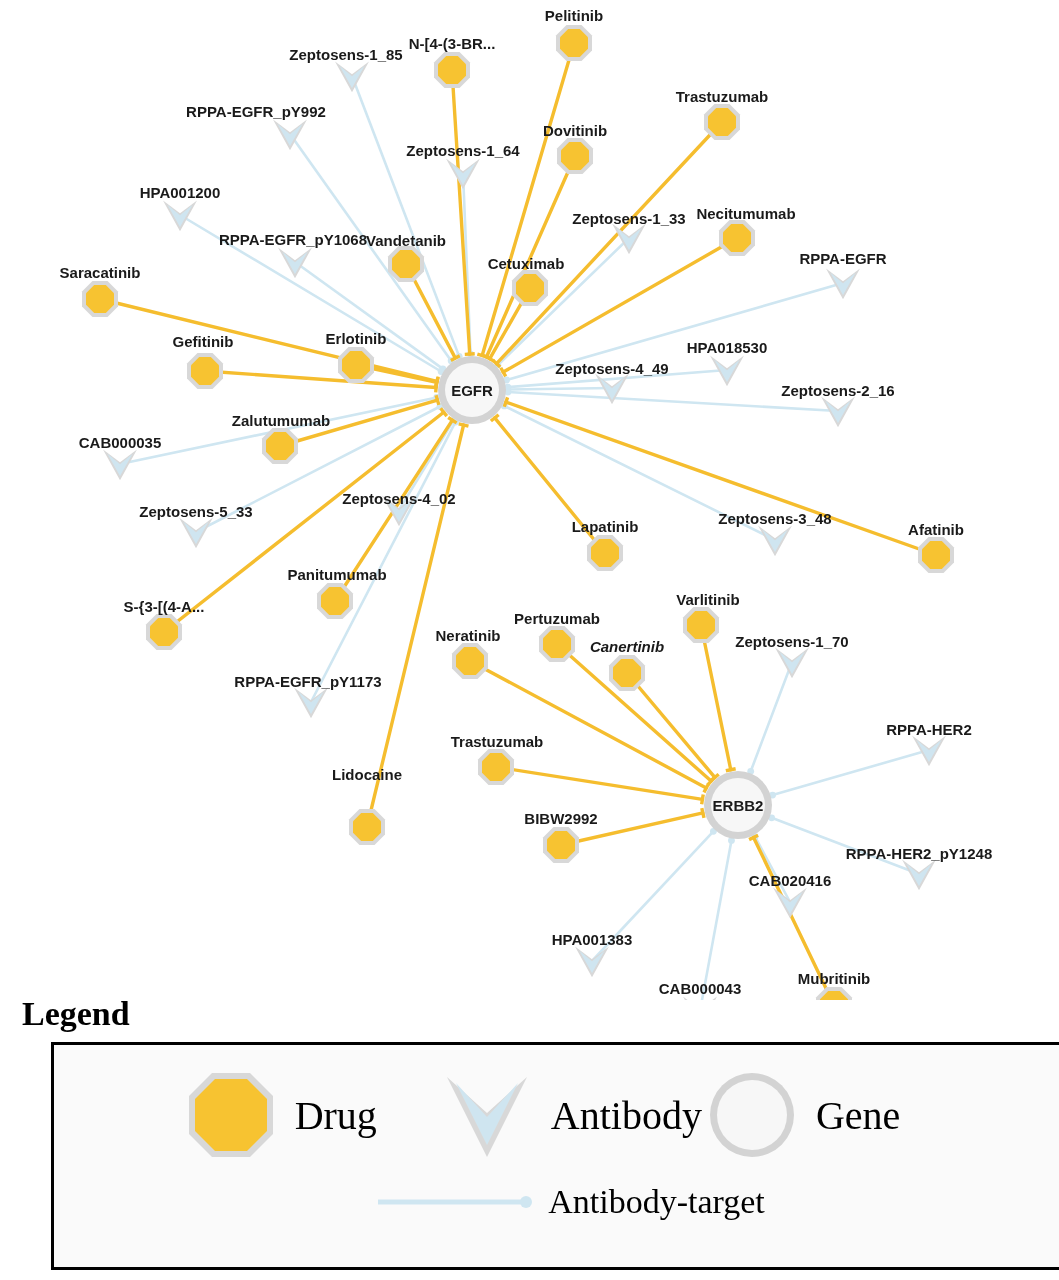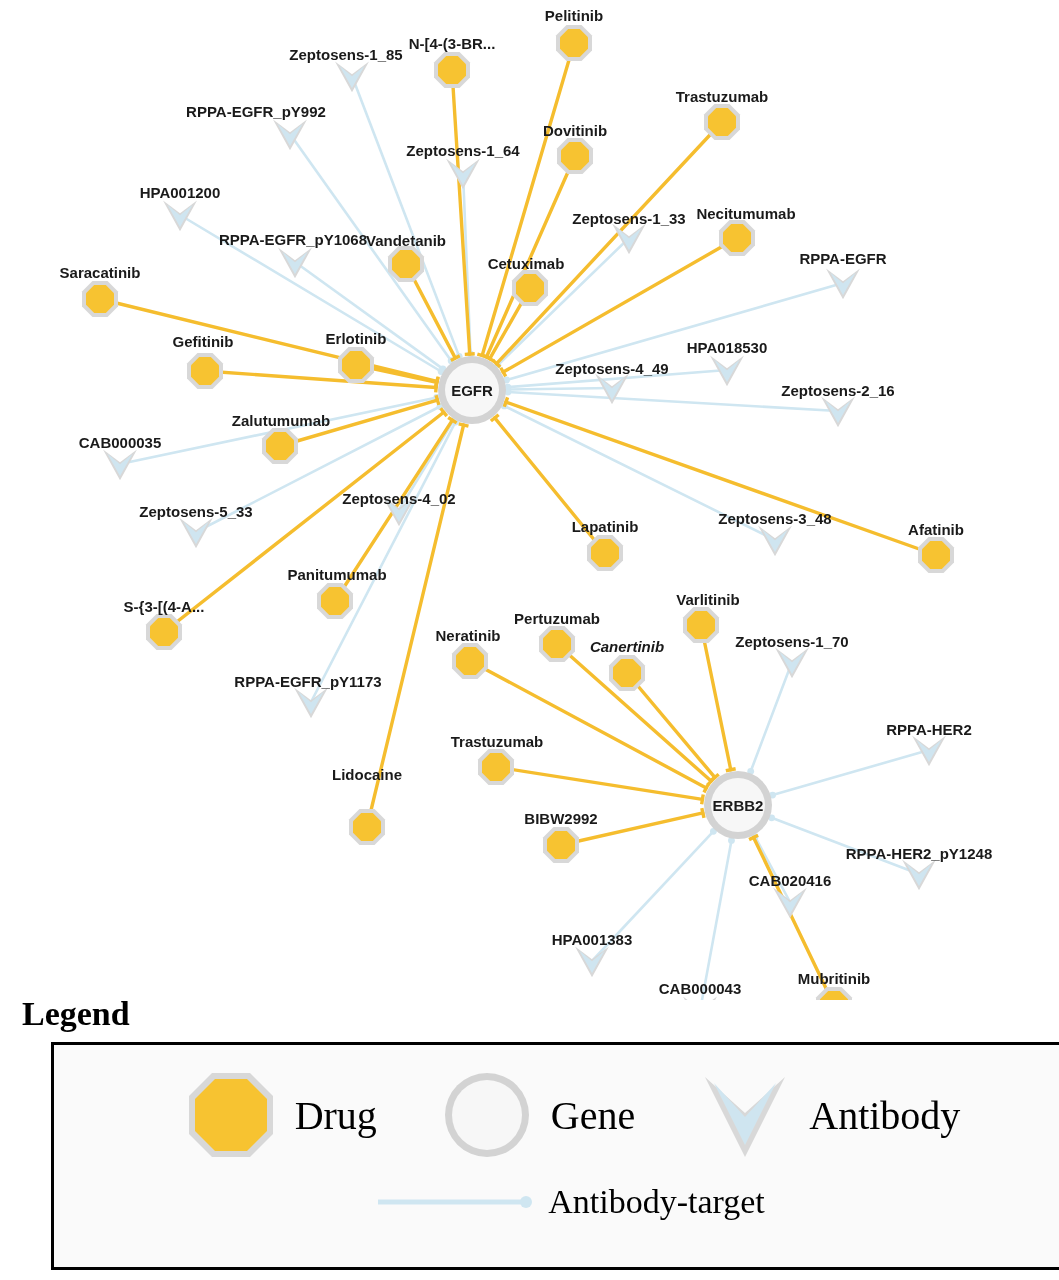--- a/index.html
+++ b/index.html
@@ -425,33 +425,33 @@
 <div class="legend-title">Legend</div>
 <div class="legend-box">
   <div class="legend-row1">
     <div class="legend-item" style="margin-right:60px">
       <svg width="100" height="100" viewBox="0 0 100 100">
         <polygon points="31,8 69,8 92,31 92,69 69,92 31,92 8,69 8,31" fill="#d8d8d8"></polygon>
         <polygon points="34,14 66,14 86,34 86,66 66,86 34,86 14,66 14,34" fill="#f7c331"></polygon>
       </svg>
       <span class="lbl">Drug</span>
     </div>
+    <div class="legend-item">
+      <svg width="100" height="100" viewBox="0 0 100 100">
+        <polygon points="10,12 50,92 90,12 50,48" fill="#d8d8d8"></polygon>
+        <polygon points="19,18 50,80 81,18 50,52" fill="#cfe5f0"></polygon>
+      </svg>
+      <span class="lbl">Antibody</span>
+    </div>
     <div class="legend-item" style="margin-right:60px">
       <svg width="100" height="100" viewBox="0 0 100 100">
         <circle cx="50" cy="50" r="42" fill="#d3d3d3"></circle>
         <circle cx="50" cy="50" r="35" fill="#f7f7f7"></circle>
       </svg>
       <span class="lbl">Gene</span>
-    </div>
-    <div class="legend-item">
-      <svg width="100" height="100" viewBox="0 0 100 100">
-        <polygon points="10,12 50,92 90,12 50,48" fill="#d8d8d8"></polygon>
-        <polygon points="19,18 50,80 81,18 50,52" fill="#cfe5f0"></polygon>
-      </svg>
-      <span class="lbl">Antibody</span>
     </div>
   </div>
   <div class="legend-row2">
     <div class="legend-edge-item">
       <svg width="160" height="24" viewBox="0 0 160 24">
         <line x1="2" y1="12" x2="146" y2="12" stroke="#cfe6f1" stroke-width="5"></line>
         <circle cx="150" cy="12" r="6" fill="#cfe6f1"></circle>
       </svg>
       <span class="lbl">Antibody-target</span>
     </div>

